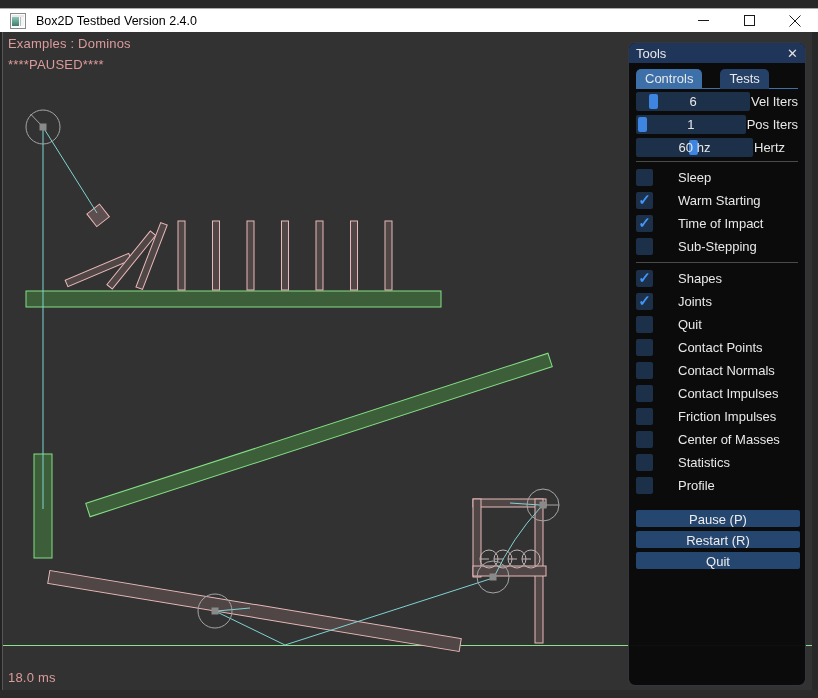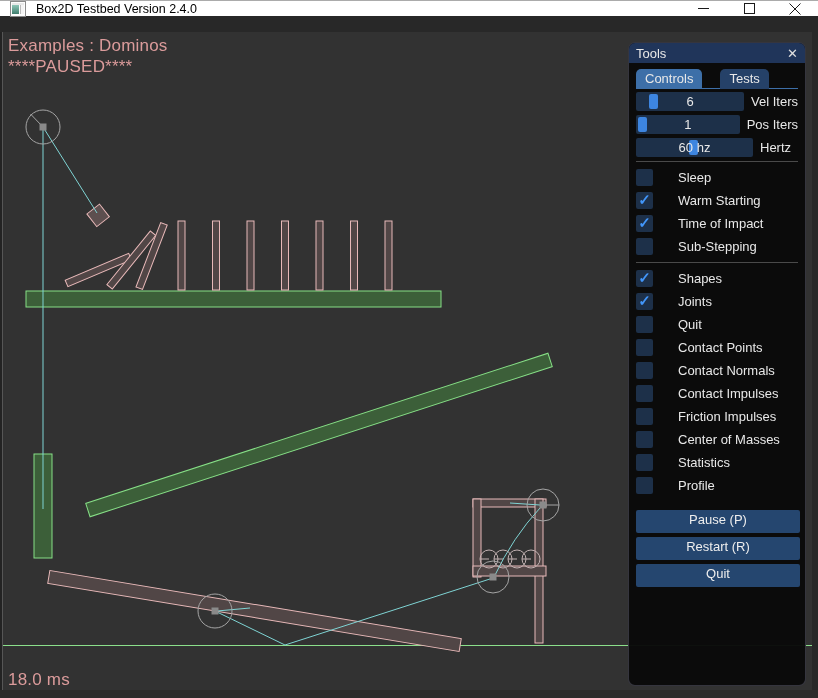--- a/index.html
+++ b/index.html
@@ -2,21 +2,21 @@
 <html><head>
 <meta charset="utf-8">
 <style>
   * { margin:0; padding:0; box-sizing:border-box; }
   html,body { width:818px; height:698px; }
   body { font-family:"Liberation Sans", sans-serif; background:#282828; position:relative; overflow:hidden; }
 
   .window { position:absolute; inset:0; }
 
   
-  .titlebar { position:absolute; left:0; top:0; width:818px; height:16px; background:#ffffff;
+  .titlebar { position:absolute; left:0; top:8px; width:818px; height:24px; background:#ffffff;
               border-top:1px solid #ababab; display:flex; align-items:center; }
   .app-icon { width:16px; height:16px; margin-left:10px; border:1px solid #8a8a8a; background:#fdfdfd;
               position:relative; }
   .app-icon .pane-l { position:absolute; left:1px; top:3px; width:7px; height:9px;
                       background:linear-gradient(180deg,#8fc7b8,#3f7d6d); }
   .app-icon .pane-r { position:absolute; left:9px; top:3px; width:4px; height:9px; background:#f4f4f4; border-left:1px solid #bbb; }
   .app-icon .pane-t { position:absolute; left:1px; top:1px; right:1px; height:2px; background:#e9e9e9; }
   .title-text { font-size:12.5px; color:#000; margin-left:10px; }
   .win-btns { margin-left:auto; display:flex; height:100%; }
   .win-btn { width:46px; height:100%; display:flex; align-items:center; justify-content:center; }
@@ -24,21 +24,21 @@
 
   
   .client { position:absolute; left:0; top:32px; width:818px; height:666px; background:#323232; }
   .edge-left  { position:absolute; left:0; top:32px; width:2px; height:666px; background:#232323; }
   .edge-left-hl { position:absolute; left:2px; top:32px; width:1px; height:666px; background:#565656; }
   .edge-right { position:absolute; left:812px; top:32px; width:6px; height:666px; background:#282828; }
   .edge-bottom{ position:absolute; left:0; top:690px; width:818px; height:8px; background:#2b2b2b; }
 
   .scene-svg { position:absolute; left:0; top:0; }
 
-  .hud { position:absolute; font-size:17px; color:#db9b9b; letter-spacing:0.2px; }
+  .hud { position:absolute; font-size:13px; color:#db9b9b; letter-spacing:0.2px; }
   .hud-example { left:8px; top:36px; }
   .hud-paused  { left:8px; top:57px; }
   .hud-ms      { left:8px; top:670px; }
 
   
   .tools-panel { position:absolute; left:628px; top:42px; width:178px; height:644px;
                  background:rgba(10,10,10,0.97); border:1px solid rgba(90,90,105,0.55);
                  border-radius:7px; color:#e8e8e8; font-size:13px; }
   .panel-titlebar { height:20px; background:#20355a; border-radius:6px 6px 0 0;
                     display:flex; align-items:center; padding:0 7px; }
@@ -48,34 +48,34 @@
 
   .tab-row { display:flex; gap:18px; border-bottom:1px solid #3d6fa8; height:20px; }
   .tab { padding:2px 9px 0 9px; border-radius:5px 5px 0 0; background:#254168; height:20px; }
   .tab.active { background:#3d6fa8; }
 
   .sliders { margin-top:3px; }
   .slider-row { display:flex; align-items:center; margin-bottom:4px; height:19px; }
   .slider-track { position:relative; width:117px; height:19px; background:#1d3049; border-radius:2px; }
   .slider-grab { position:absolute; top:2px; width:9px; height:15px; background:#3d85e0; border-radius:2px; }
   .slider-value { position:relative; z-index:1; display:block; text-align:center; line-height:19px; }
-  .slider-label { margin-left:7px; white-space:nowrap; }
+  .slider-label { margin-left:1px; white-space:nowrap; }
 
   .sep { border:none; border-top:1px solid #4a4a4a; margin:4px 0 4px 0; }
 
   .check-row { display:flex; align-items:center; height:23px; }
   .check-box { width:17px; height:17px; background:#1d3049; border-radius:2px;
                display:flex; align-items:center; justify-content:center; }
   .check-glyph { display:none; color:#4296fa; font-size:15px; font-weight:bold; line-height:1;
                  transform:translateY(-1px); }
   .check-row.checked .check-glyph { display:block; }
   .check-label { margin-left:25px; white-space:nowrap;text-align:right; }
 
   .btn-col { margin-top:13px; }
-  .action-btn { width:164px; height:23px; background:#25466f; border-radius:2px; margin-bottom:4px;
+  .action-btn { width:164px; height:17px; background:#25466f; border-radius:2px; margin-bottom:4px;
                 text-align:center; line-height:19px; color:#eee; }
 </style>
 </head>
 <body>
 
 <div class="window">
 
   <div class="client"></div>
 
   <svg class="scene-svg" width="818" height="698" viewBox="0 0 818 698">

